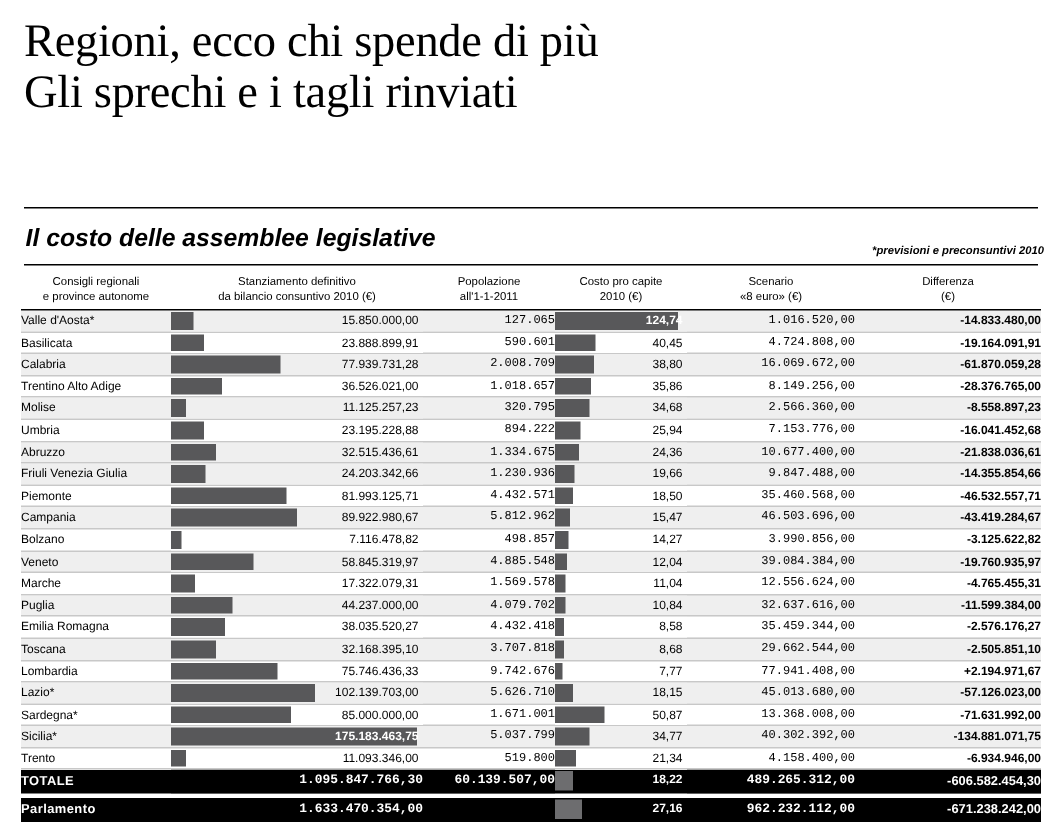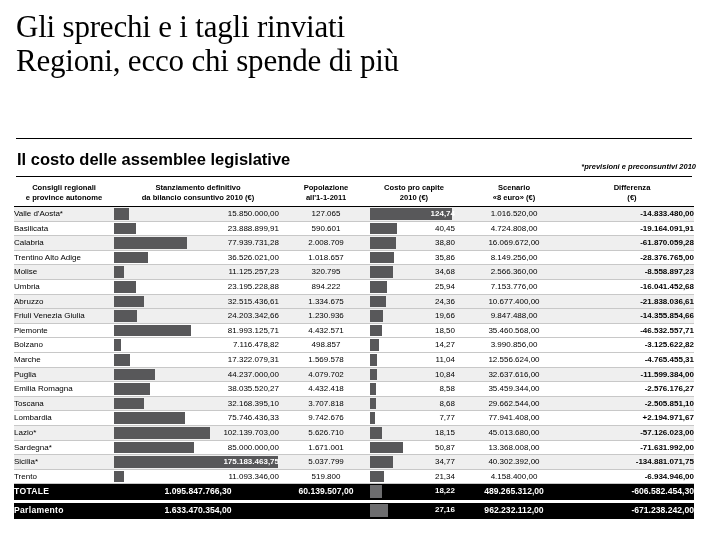--- a/index.html
+++ b/index.html
@@ -69,21 +69,21 @@
     width: 680px;
   }
   table.data {
     border-collapse: collapse;
     width: 680px;
     font-size: 7.6px;
     table-layout: fixed;
   }
   table.data th {
     font-size: 7.6px;
-    font-weight: bold;
+    font-weight: normal;
     text-align: center;
     vertical-align: middle;
     padding: 3px 2px 4px 2px;
     border-bottom: 1.5px solid #000;
     line-height: 9.5px;
   }
   th.c-name { text-align: left; padding-left: 2px; }
   table.data td {
     padding: 0;
     height: 13.6px;
@@ -92,21 +92,21 @@
     font-size: 8px;
     line-height: 13.6px;
   }
   tr.r-odd td { background: #ffffff; }
   tr.r-even td { background: #efefef; }
   td.name {
     padding-left: 3px;
     white-space: nowrap;
     overflow: hidden;
   }
-  td.num { text-align: center; padding-right: 3px; white-space: nowrap; }
+  td.num { text-align: right; padding-right: 3px; white-space: nowrap; font-family: Liberation Mono, monospace; }
   td.diff { text-align: right; padding-right: 4px; font-weight: bold; white-space: nowrap; }
   
   td.barcell {
     position: relative;
     padding: 0;
     margin-top: 45px;
   }
   .bar {
     position: absolute;
     left: 0;
@@ -137,28 +137,28 @@
   tr.total td.barcell .bar { background: #6d6d6f; }
   tr.total td.barcell .barlabel { color: #ffffff; text-align: center; }
   tr.gap td { height: 3px; border: none; background: #fff; padding: 0; }
 </style>
 </head>
 <body>
 
 <div class="page">
 
   <div class="headline">
+    <div>Regioni, ecco chi spende di più</div>
     <div>Gli sprechi e i tagli rinviati</div>
-    <div>Regioni, ecco chi spende di più</div>
   </div>
 
 
   <div class="rule-thin" style="top:128px;"></div>
 
-  <div class="section-title" style="position:absolute; top:131px;">Il costo delle assemblee legislative</div>
+  <div class="section-title" style="position:absolute; top:131px;font-style:italic;">Il costo delle assemblee legislative</div>
 
   <div class="forecast-note">*previsioni e preconsuntivi 2010</div>
 
   <div class="rule-thin" style="top:166px;"></div>
 
   <div class="tbl-wrap">
     <table class="data">
       <colgroup>
         <col style="width:100px">
         <col style="width:168px">
@@ -315,33 +315,61 @@
               <div class="barlabel">81.993.125,71</div>
             </td>
             <td class="num">4.432.571</td>
             <td class="barcell">
               <div class="bar" style="width: 12.2px;"></div>
               <div class="barlabel">18,50</div>
             </td>
             <td class="num">35.460.568,00</td>
             <td class="diff">-46.532.557,71</td>
           </tr>
+          <tr class="r-even">
+            <td class="name">Campania</td>
+            <td class="barcell">
+              <div class="bar" style="width: 84.2px;"></div>
+              <div class="barlabel">89.922.980,67</div>
+            </td>
+            <td class="num">5.812.962</td>
+            <td class="barcell">
+              <div class="bar" style="width: 10.2px;"></div>
+              <div class="barlabel">15,47</div>
+            </td>
+            <td class="num">46.503.696,00</td>
+            <td class="diff">-43.419.284,67</td>
+          </tr>
           <tr class="r-odd">
             <td class="name">Bolzano</td>
             <td class="barcell">
               <div class="bar" style="width: 6.7px;"></div>
               <div class="barlabel">7.116.478,82</div>
             </td>
             <td class="num">498.857</td>
             <td class="barcell">
               <div class="bar" style="width: 9.4px;"></div>
               <div class="barlabel">14,27</div>
             </td>
             <td class="num">3.990.856,00</td>
             <td class="diff">-3.125.622,82</td>
+          </tr>
+          <tr class="r-even">
+            <td class="name">Veneto</td>
+            <td class="barcell">
+              <div class="bar" style="width: 55.1px;"></div>
+              <div class="barlabel">58.845.319,97</div>
+            </td>
+            <td class="num">4.885.548</td>
+            <td class="barcell">
+              <div class="bar" style="width: 7.9px;"></div>
+              <div class="barlabel">12,04</div>
+            </td>
+            <td class="num">39.084.384,00</td>
+            <td class="diff">-19.760.935,97</td>
           </tr>
           <tr class="r-odd">
             <td class="name">Marche</td>
             <td class="barcell">
               <div class="bar" style="width: 16.2px;"></div>
               <div class="barlabel">17.322.079,31</div>
             </td>
             <td class="num">1.569.578</td>
             <td class="barcell">
               <div class="bar" style="width: 7.3px;"></div>

